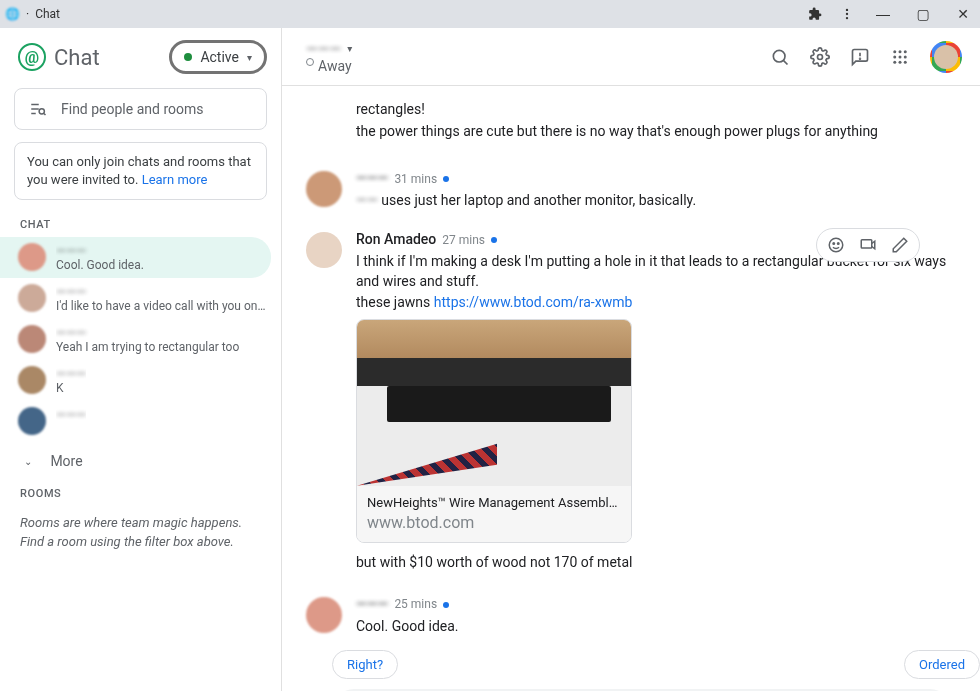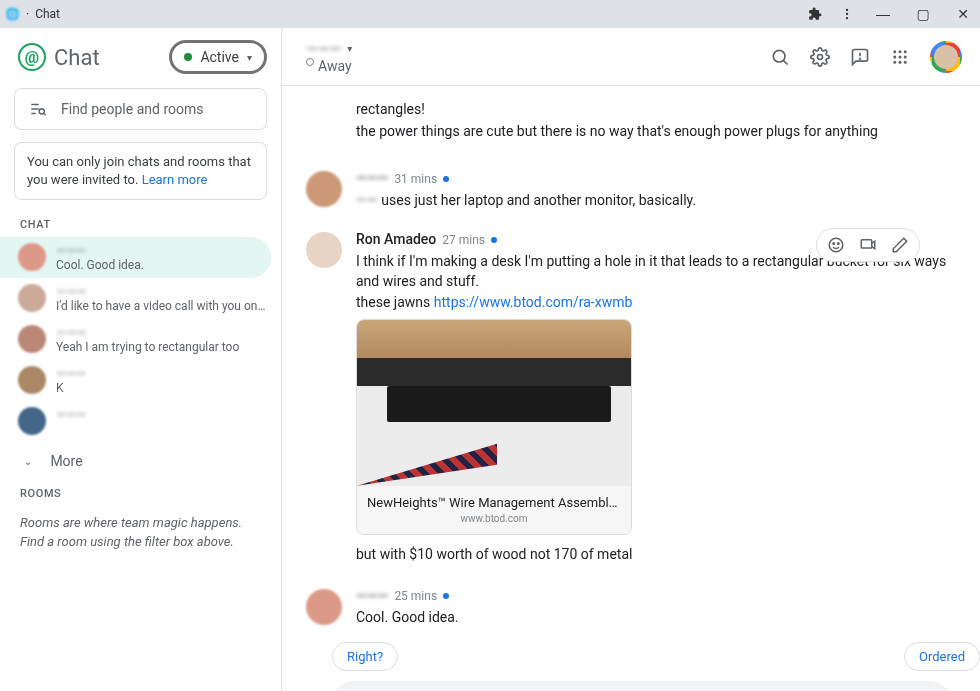--- a/index.html
+++ b/index.html
@@ -56,21 +56,21 @@
   .msg-line .blurword { filter: blur(2px); opacity:.8; }
   .link { color: #1a73e8; }
   .link-card { margin-top: 6px; width: 276px; border: 1px solid #dadce0; border-radius: 8px; overflow: hidden; }
   .link-img { height: 166px; background: #ececec; position: relative; }
   .desk-top { position:absolute; top:0; left:0; right:0; height:38px; background: linear-gradient(#c9a67a,#b28a5f); }
   .desk-front { position:absolute; top:38px; left:0; right:0; height:28px; background:#2b2b2b; }
   .tray { position:absolute; top:66px; left:30px; right:20px; height:36px; background:#1a1a1a; border-radius: 2px; }
   .arm { position:absolute; bottom:0; left:0; width:140px; height:70px; background: repeating-linear-gradient(45deg,#b33,#b33 6px,#224 6px,#224 12px); clip-path: polygon(0 100%, 100% 40%, 100% 70%, 0 100%); }
   .link-meta { padding: 8px 10px; background: #f6f6f6; }
   .link-title { font-size: 13px; color: #202124; white-space: nowrap; overflow: hidden; text-overflow: ellipsis; }
-  .link-domain { font-size: 10px; color: #80868b; text-align: center; }
+  .link-domain { font-size: 16px; color: #80868b; }
   .hover-actions { position: absolute; right: 60px; top: 142px; background: #fff; border: 1px solid #dadce0; border-radius: 20px; height: 34px; display: flex; align-items: center; padding: 0 10px; gap: 14px; color: #5f6368; }
   .smart-replies { display: flex; gap: 0; padding: 6px 0 6px 50px; justify-content: space-between; }
   .chip { border: 1px solid #dadce0; color: #1a73e8; font-size: 13px; padding: 6px 14px; border-radius: 16px; }
   .composer { margin: 4px 28px 10px 50px; background: #f1f3f4; border-radius: 24px; height: 44px; display: flex; align-items: center; padding: 0 8px 0 18px; gap: 12px; }
   svg { display:block; }
 </style>
 </head>
 <body>
 
 <div class="titlebar">

